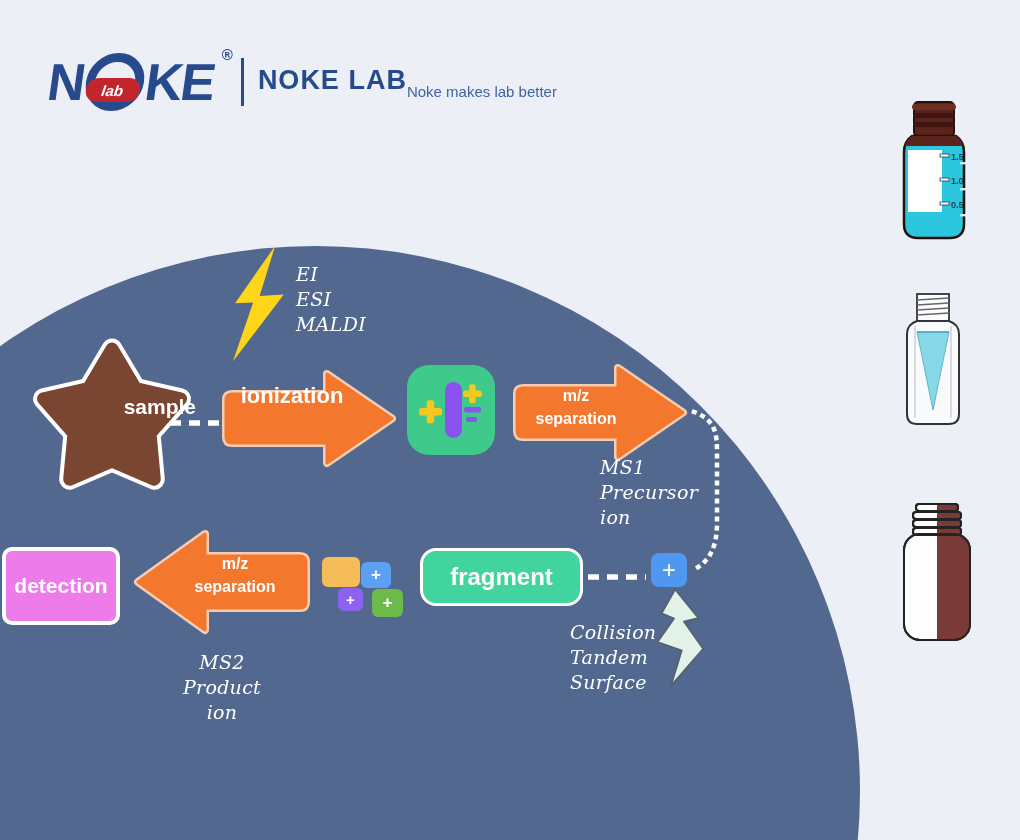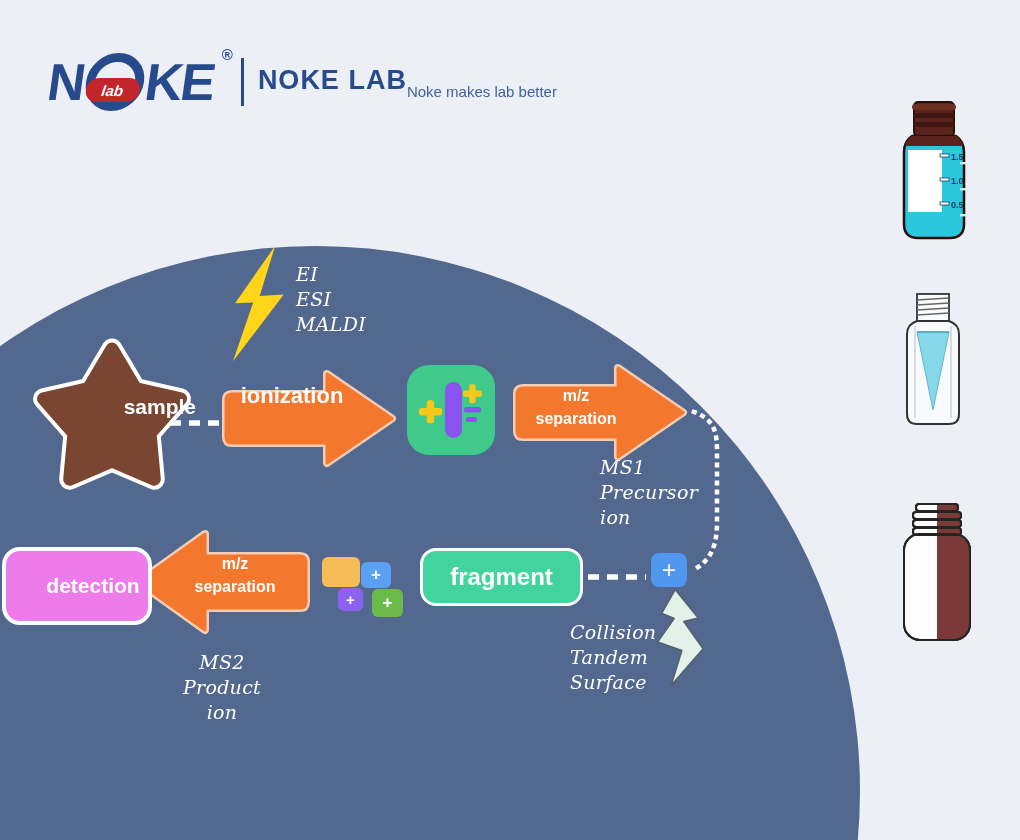--- a/index.html
+++ b/index.html
@@ -35,22 +35,22 @@
   .abs{position:absolute;}
   .note{color:#fff;font-family:"DejaVu Serif",serif;font-style:italic;
         font-size:19px;line-height:25px;letter-spacing:.3px;}
   .shape-label{position:absolute;color:#fff;font-weight:bold;text-align:right;}
 
   
   .fragment-box{position:absolute;left:420px;top:548px;width:157px;height:52px;
       background:#42d49e;border:3px solid #fff;border-radius:16px;display:flex;
       align-items:center;justify-content:center;color:#fff;font-weight:bold;font-size:24px;}
   .detection-box{position:absolute;left:2px;top:547px;width:110px;height:70px;
-      background:#ee7bea;border:4px solid #fff;border-radius:18px;display:flex;
-      align-items:center;justify-content:center;color:#fff;font-weight:bold;font-size:21px;padding-left:32px;}
+      background:#ee7bea;border:4px solid #fff;border-radius:10px;display:flex;
+      align-items:center;justify-content:center;color:#fff;font-weight:bold;font-size:21px;}
   .plus-square{position:absolute;left:651px;top:553px;width:36px;height:34px;
       background:#4f97ef;border-radius:8px;display:flex;align-items:center;
       justify-content:center;color:#fff;font-size:24px;font-weight:normal;line-height:1;}
 
   
   .ion-sq{position:absolute;border-radius:6px;display:flex;align-items:center;
       justify-content:center;color:#fff;font-weight:bold;}
   .ion-sq.orange{left:322px;top:557px;width:38px;height:30px;background:#f6bc57;}
   .ion-sq.blue{left:361px;top:562px;width:30px;height:26px;background:#5ba0f2;font-size:17px;}
   .ion-sq.purple{left:338px;top:588px;width:25px;height:23px;background:#8e62f0;font-size:15px;}

